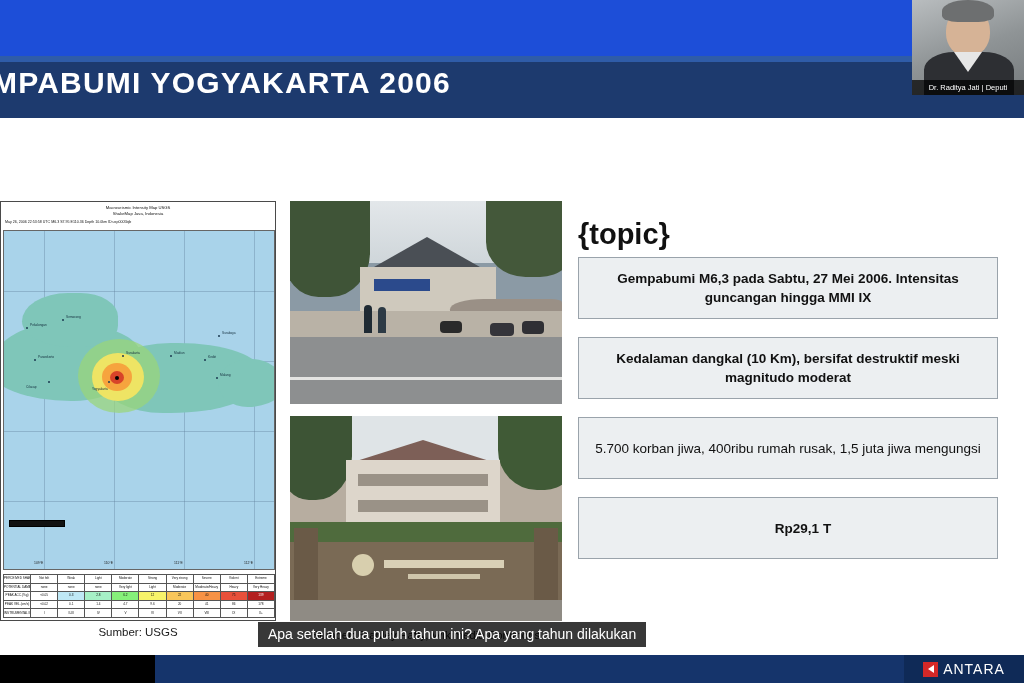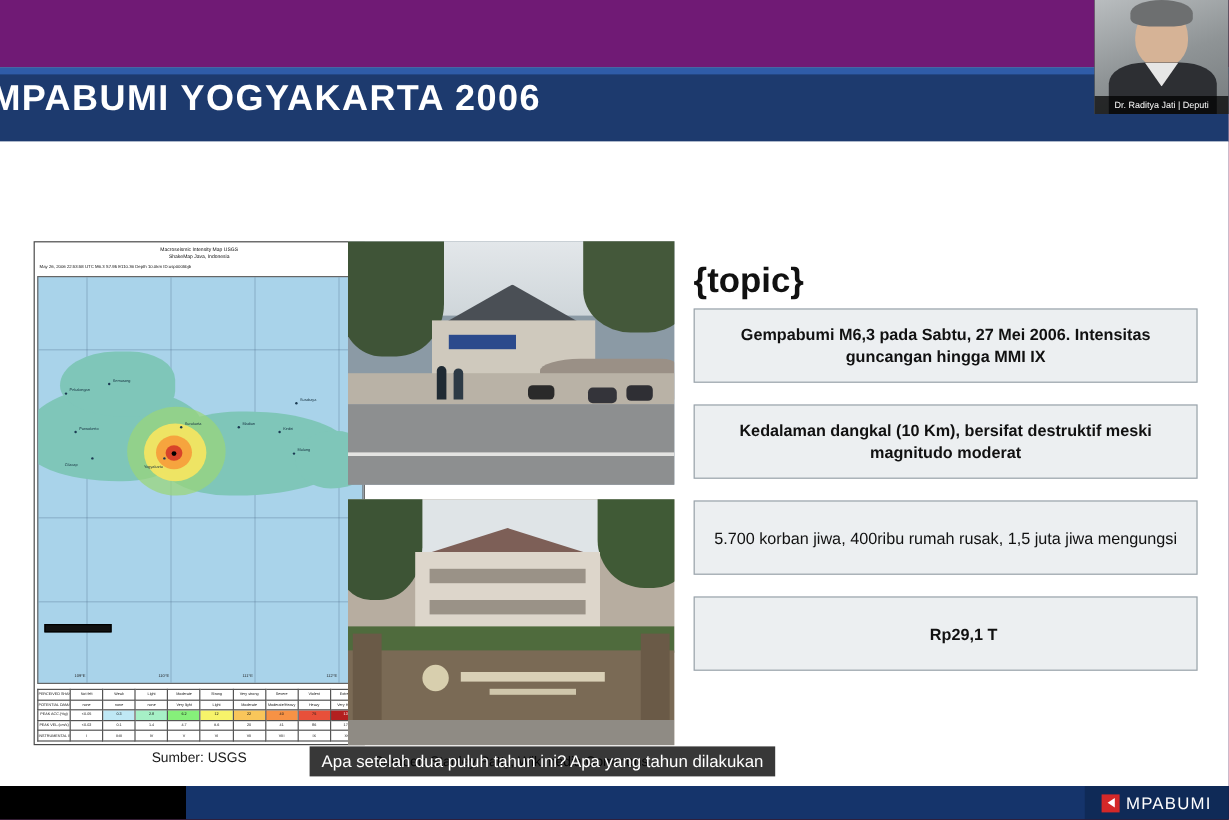--- a/index.html
+++ b/index.html
@@ -10,21 +10,21 @@
   body {
     width: 1024px;
     height: 683px;
     overflow: hidden;
     font-family: "Liberation Sans", sans-serif;
   }
   #stage {
     position: relative;
     width: 1024px;
     height: 683px;
-    background: #701a75;
+    background: #1d4ed8;
     overflow: hidden;
   }
 
   
   #slide {
     position: absolute;
     left: 0;
     top: 56px;
     width: 1024px;
     height: 599px;
@@ -71,21 +71,20 @@
     background: #ffffff;
   }
 
   
   #map-figure {
     position: absolute;
     left: 0px;
     top: 83px;
     width: 276px;
     height: 342px;
-    margin-left: 28px;
   }
   #map-frame {
     position: absolute;
     left: 0;
     top: 0;
     width: 276px;
     height: 420px;
     border: 1px solid #4a4a4a;
     background: #ffffff;
     overflow: hidden;
@@ -573,21 +572,21 @@
 
     </div>
   </div>
 
   <div id="caption">Apa setelah dua puluh tahun ini? Apa yang tahun dilakukan</div>
 
   <div id="bottom-black"></div>
   <div id="bottom-blue"></div>
   <div id="antara-badge">
     <div id="antara-mark"></div>
-    <div id="antara-text">MPABUMI</div>
+    <div id="antara-text">ANTARA</div>
   </div>
 
   <div id="webcam">
     <div id="cam-bg"></div>
     <div id="cam-head"></div>
     <div id="cam-hair"></div>
     <div id="cam-body"></div>
     <div id="cam-collar"></div>
     <div id="cam-namebar">Dr. Raditya Jati | Deputi</div>
   </div>

